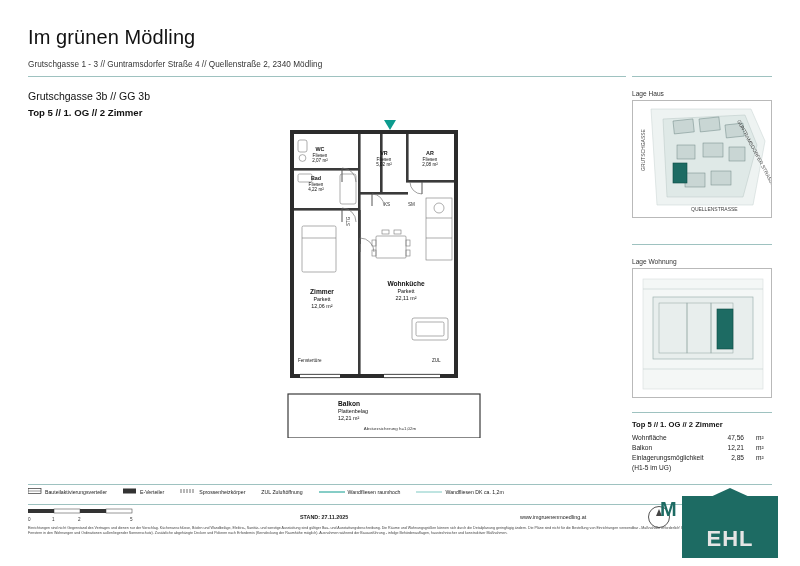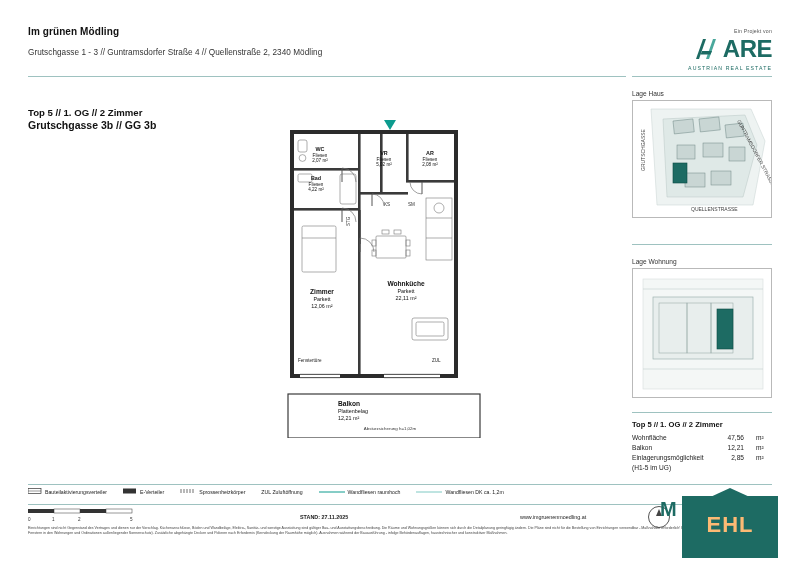--- a/index.html
+++ b/index.html
@@ -16,22 +16,22 @@
     position: absolute; inset: 0;
     background: #fff;
   }
 
   
   .header {
     position: absolute;
     left: 28px; top: 26px; width: 600px;
   }
   .title {
-    font-size: 10px;
-    font-weight: bold;
+    font-size: 20px;
+    font-weight: normal;
     letter-spacing: 0.1px;
     color: #111;
   }
   .subtitle {
     margin-top: 11px;
     font-size: 8.2px;
     color: #333;
     letter-spacing: 0.05px;
   }
   .hr-top {
@@ -40,21 +40,21 @@
     border-top: 1px solid #9ec2c0;
   }
   .hr-top2 {
     position: absolute;
     left: 632px; top: 76px; width: 140px;
     border-top: 1px solid #9ec2c0;
   }
   .unit-title {
     position: absolute;
     left: 28px; top: 90px;
-    font-size: 10.5px; font-weight: bold; color: #111; margin-top: 29px;
+    font-size: 10.5px; font-weight: normal; color: #111;
   }
   .unit-sub {
     position: absolute;
     left: 28px; top: 107px;
     font-size: 9.6px; font-weight: bold; color: #111;
   }
 
   
   .are-block {
     position: absolute;
@@ -195,22 +195,22 @@
   }
 
   
   .ehl {
     position: absolute; right: 22px; bottom: 8px;
     width: 96px; height: 62px;
     background: #1d6b63;
     display: flex; align-items: flex-end; justify-content: center;
   }
   .ehl-inner {
-    color: #fdba74; font-size: 22px; font-weight: bold;
-    letter-spacing: 1px; margin-bottom: 20px;
+    color: #e5e5e5; font-size: 22px; font-weight: bold;
+    letter-spacing: 1px; margin-bottom: 6px;
   }
   .ehl-roof {
     position: absolute; right: 22px; bottom: 56px;
     width: 0; height: 0;
     border-left: 48px solid transparent;
     border-right: 48px solid transparent;
     border-bottom: 22px solid #1d6b63;
   }
   .m-letter {
     position: absolute; right: 122px; bottom: 44px;
@@ -225,34 +225,20 @@
 
   <div class="header">
     <div class="title">Im grünen Mödling</div>
     <div class="subtitle">Grutschgasse 1 - 3 // Guntramsdorfer Straße 4 // Quellenstraße 2, 2340 Mödling</div>
   </div>
   <div class="hr-top"></div>
   <div class="hr-top2"></div>
   <div class="unit-title">Grutschgasse 3b // GG 3b</div>
   <div class="unit-sub">Top 5 // 1. OG // 2 Zimmer</div>
 
-  <div class="are-block">
-    <div class="are-pretext">Ein Projekt von</div>
-    <div class="are-logo-row">
-      <span class="are-mark">
-        <svg width="26" height="26" viewBox="0 0 26 26">
-          <path d="M3 23 L10 3 L13 3 L6 23 Z" fill="#1d6b63"></path>
-          <path d="M13 23 L20 3 L23 3 L16 23 Z" fill="#4aa89c"></path>
-          <path d="M9 15 L19 15 L17.5 18.5 L7.6 18.5 Z" fill="#1d6b63"></path>
-        </svg>
-      </span>
-      <span class="are-word">ARE</span>
-    </div>
-    <div class="are-tag">AUSTRIAN REAL ESTATE</div>
-  </div>
 
   <div class="panel-label" id="lage-haus-label">Lage Haus</div>
   <div class="panel-box" id="lage-haus-box">
     <svg width="140" height="118" viewBox="0 0 140 118">
       <rect x="0" y="0" width="140" height="118" fill="#ffffff"></rect>
 
       <polygon points="18,8 118,8 132,40 120,104 24,104" fill="#eef3f2" stroke="#cfd8d6" stroke-width="0.6"></polygon>
       <polygon points="30,18 112,14 124,44 110,96 34,96" fill="#dfe9e7" stroke="#b8c6c4" stroke-width="0.5"></polygon>
 
       <g fill="#c9d6d4" stroke="#6f8785" stroke-width="0.5">

